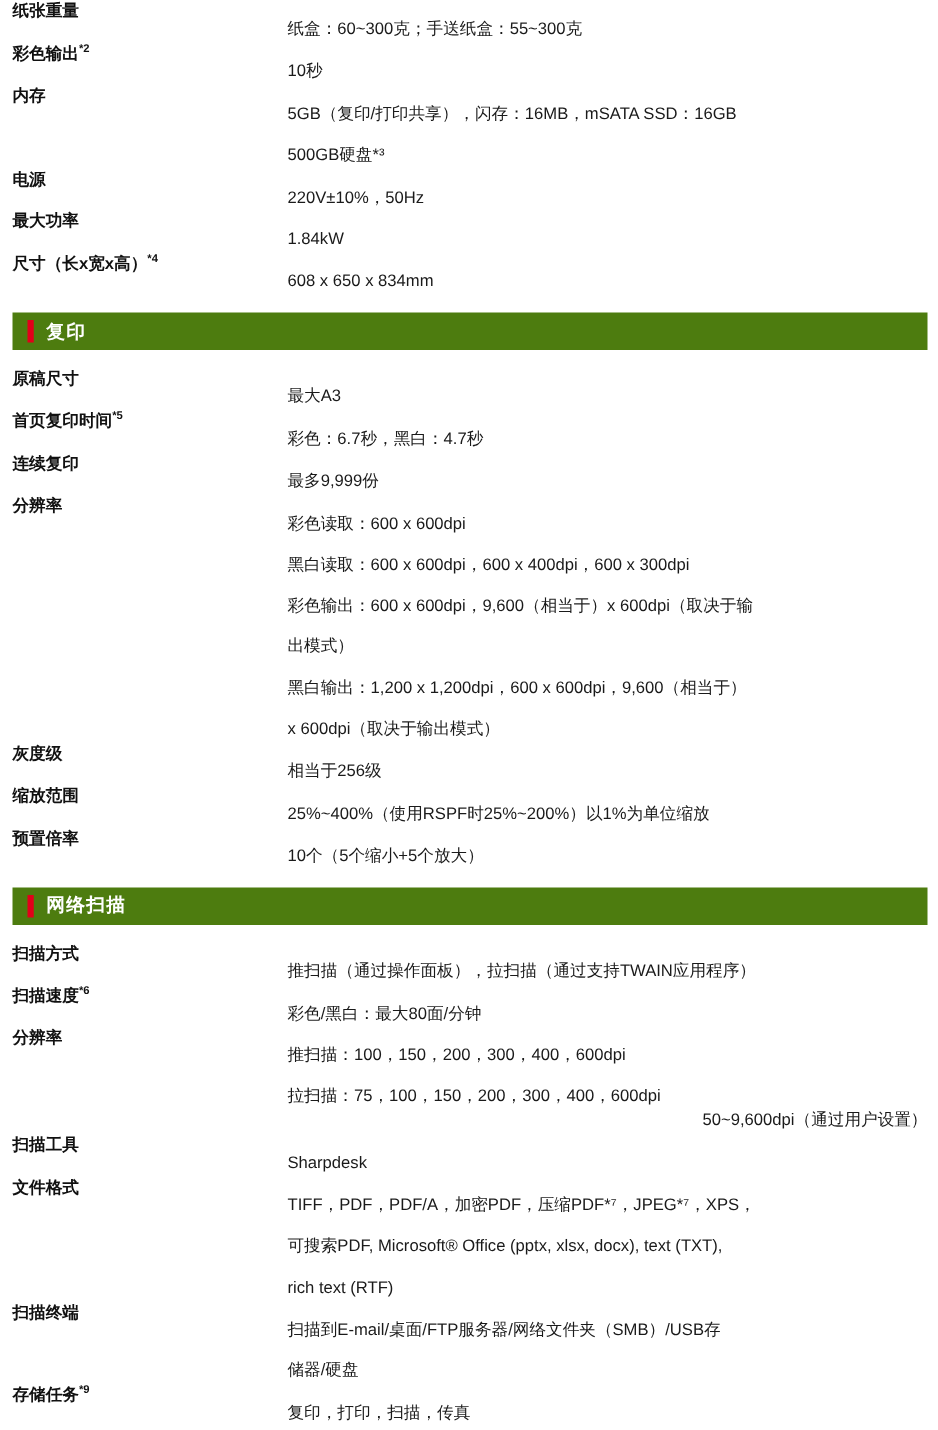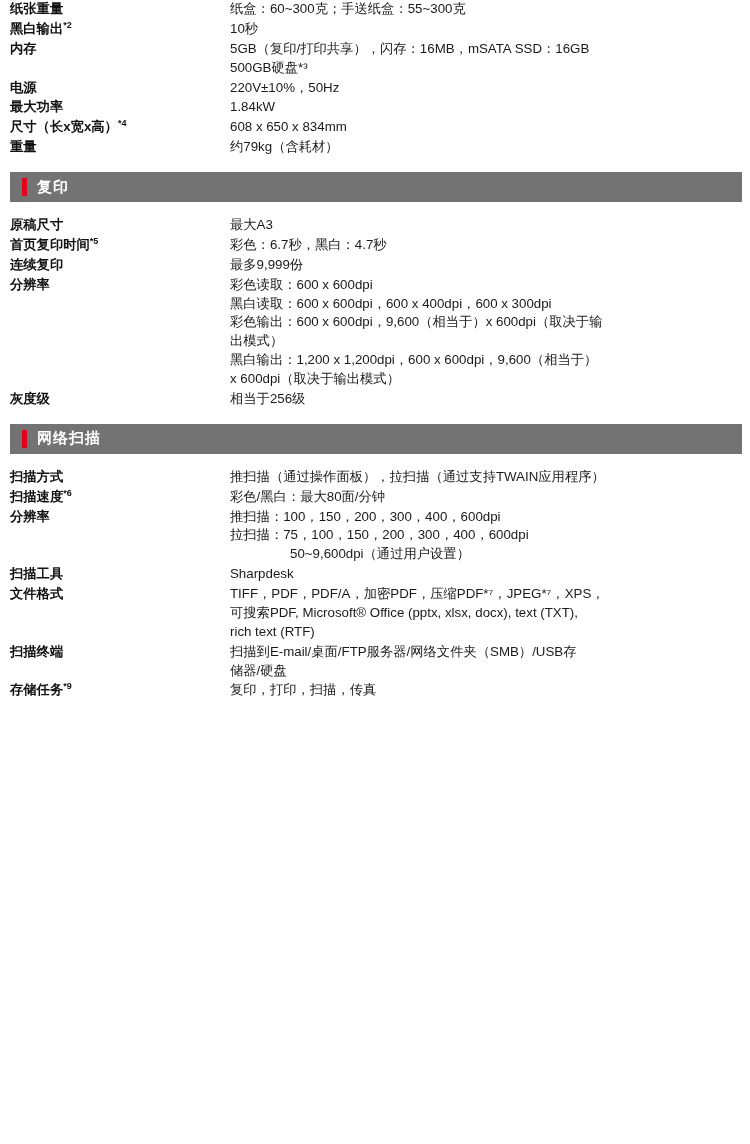--- a/index.html
+++ b/index.html
@@ -35,30 +35,30 @@
     width: 218px;
     font-weight: bold;
     color: #111;
     white-space: nowrap;
     padding-right: 6px;
   }
   td.val {
     color: #1a1a1a;
     padding-left: 2px;
   }
-  .val .line { display: block; }
-  .val .indent { display: block; padding-left: 60px; }
+  .val .line { display: block; margin-top: 14px; }
+  .val .indent { display: block; padding-left: 60px; text-align: right; }
   sup {
     font-size: 9px;
     vertical-align: super;
     line-height: 0;
   }
   
   .section-bar {
-    background: #737373;
+    background: #4d7c0f;
     color: #ffffff;
     height: 30px;
     display: flex;
     align-items: center;
     margin: 14px 0 14px 0;
     position: relative;
   }
   .section-bar .accent {
     width: 5px;
     height: 18px;
@@ -82,21 +82,21 @@
   <div id="sections-root">
       <table class="spec-table">
         <tbody>
           <tr>
             <td class="lbl"><span>纸张重量</span></td>
             <td class="val">
               <span class="line">纸盒：60~300克；手送纸盒：55~300克</span>
             </td>
           </tr>
           <tr>
-            <td class="lbl"><span>黑白输出</span><sup>*2</sup></td>
+            <td class="lbl"><span>彩色输出</span><sup>*2</sup></td>
             <td class="val">
               <span class="line">10秒</span>
             </td>
           </tr>
           <tr>
             <td class="lbl"><span>内存</span></td>
             <td class="val">
               <span class="line">5GB（复印/打印共享），闪存：16MB，mSATA SSD：16GB</span>
               <span class="line">500GB硬盘*³</span>
             </td>
@@ -110,26 +110,20 @@
           <tr>
             <td class="lbl"><span>最大功率</span></td>
             <td class="val">
               <span class="line">1.84kW</span>
             </td>
           </tr>
           <tr>
             <td class="lbl"><span>尺寸（长x宽x高）</span><sup>*4</sup></td>
             <td class="val">
               <span class="line">608 x 650 x 834mm</span>
-            </td>
-          </tr>
-          <tr>
-            <td class="lbl"><span>重量</span></td>
-            <td class="val">
-              <span class="line">约79kg（含耗材）</span>
             </td>
           </tr>
         </tbody>
       </table>
       <div class="section-bar">
         <span class="accent"></span>
         <span class="sec-title">复印</span>
       </div>
       <table class="spec-table">
         <tbody>
@@ -161,20 +155,32 @@
               <span class="line">黑白输出：1,200 x 1,200dpi，600 x 600dpi，9,600（相当于）</span>
               <span class="line">x 600dpi（取决于输出模式）</span>
             </td>
           </tr>
           <tr>
             <td class="lbl"><span>灰度级</span></td>
             <td class="val">
               <span class="line">相当于256级</span>
             </td>
           </tr>
+          <tr>
+            <td class="lbl"><span>缩放范围</span></td>
+            <td class="val">
+              <span class="line">25%~400%（使用RSPF时25%~200%）以1%为单位缩放</span>
+            </td>
+          </tr>
+          <tr>
+            <td class="lbl"><span>预置倍率</span></td>
+            <td class="val">
+              <span class="line">10个（5个缩小+5个放大）</span>
+            </td>
+          </tr>
         </tbody>
       </table>
       <div class="section-bar">
         <span class="accent"></span>
         <span class="sec-title">网络扫描</span>
       </div>
       <table class="spec-table">
         <tbody>
           <tr>
             <td class="lbl"><span>扫描方式</span></td>

